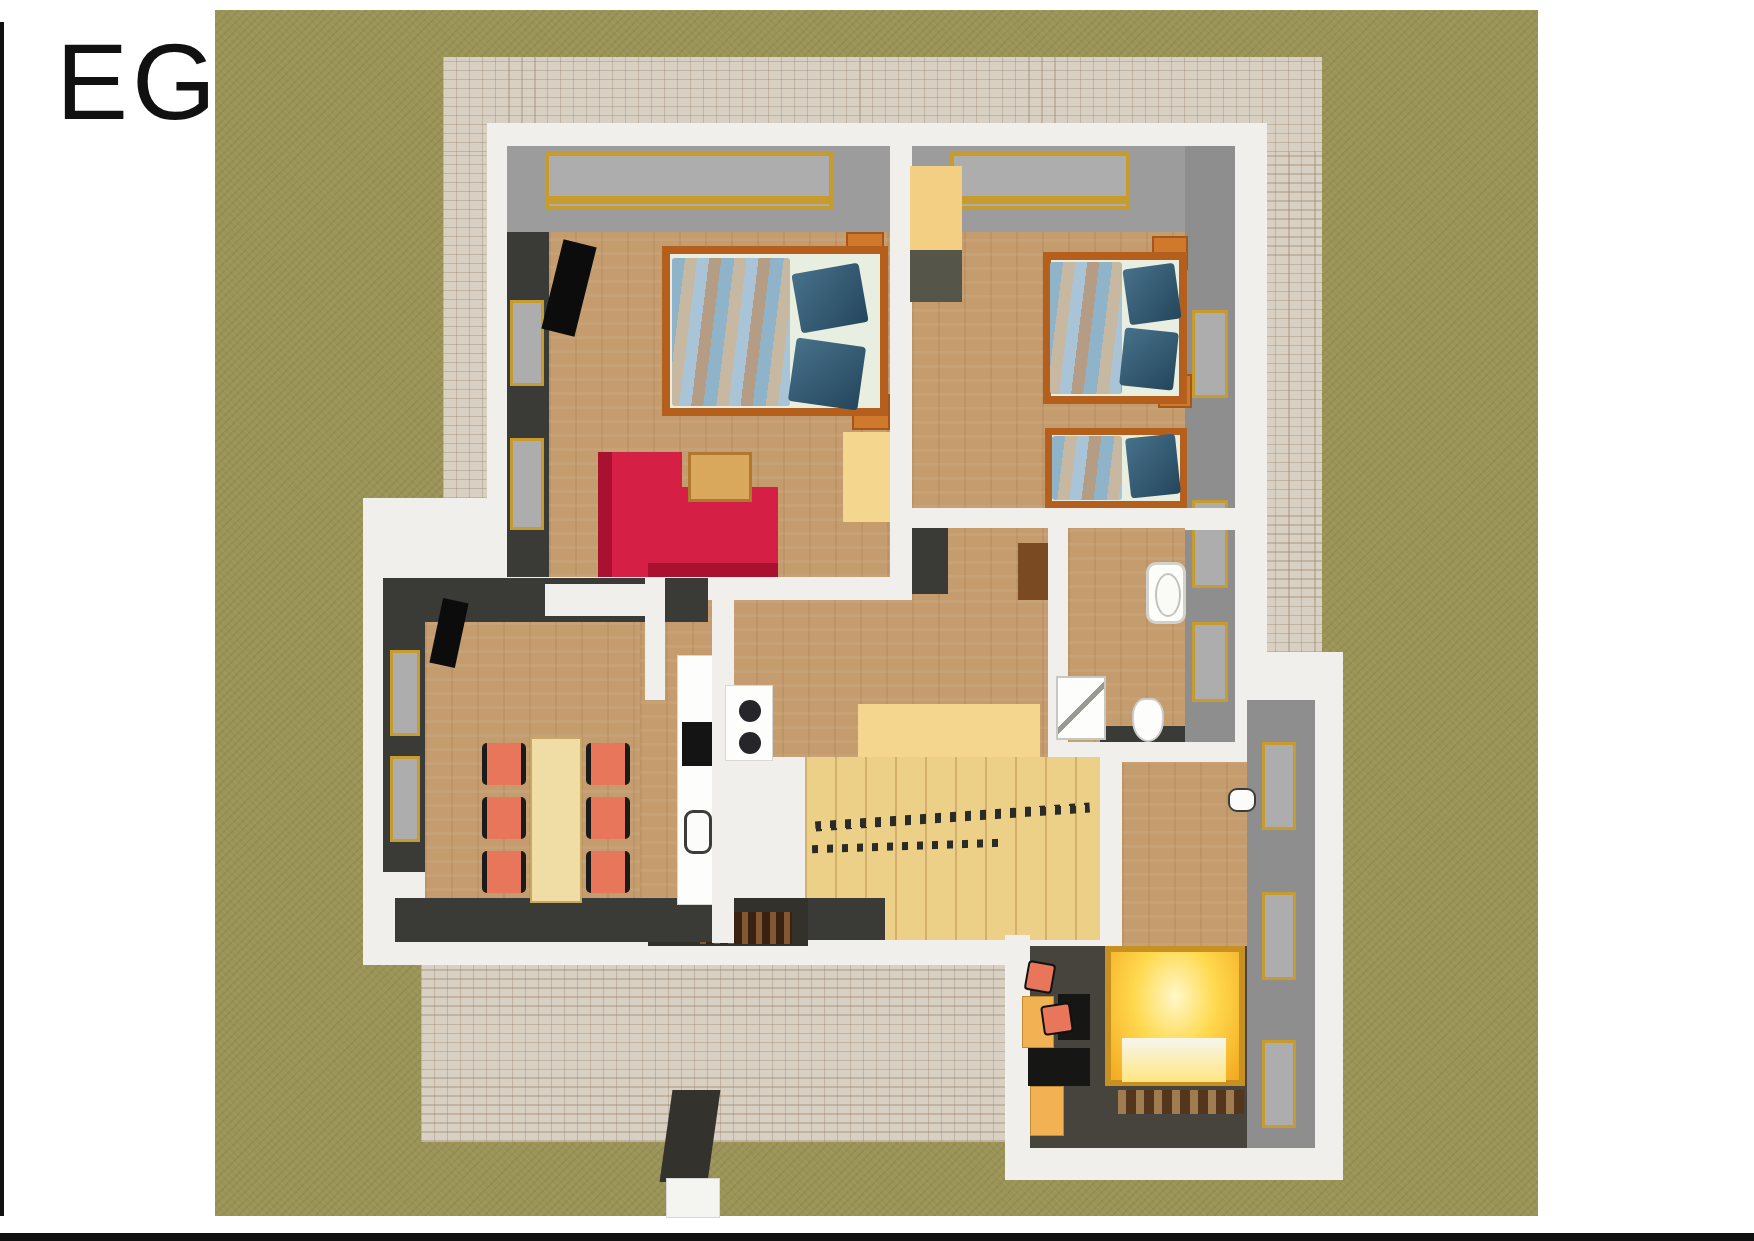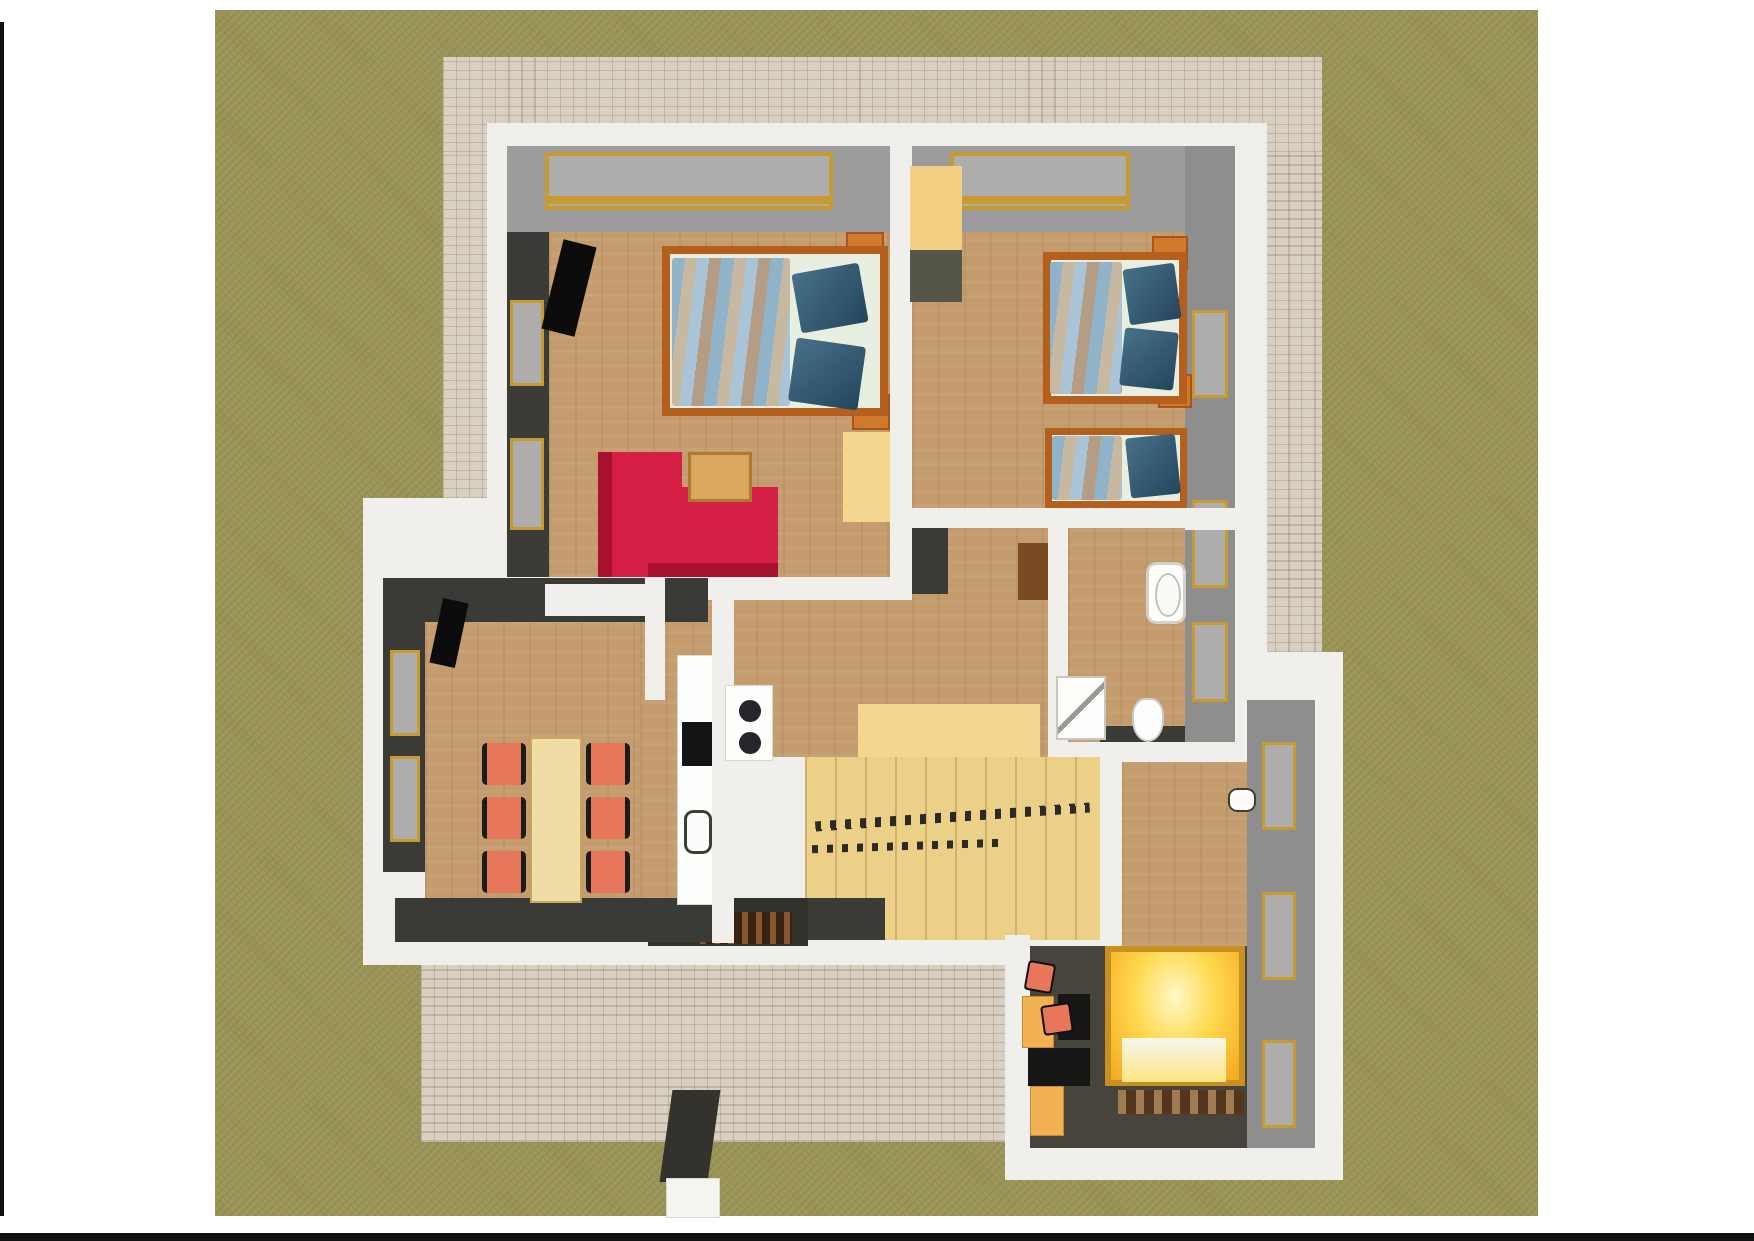--- a/index.html
+++ b/index.html
@@ -206,13 +206,14 @@
 
   <div class="a chairD" style="left:1026px;top:962px;width:28px;height:30px;transform:rotate(10deg);"></div>
   <div class="a cab" style="left:1022px;top:996px;width:32px;height:52px;"></div>
   <div class="a blackitem" style="left:1058px;top:994px;width:32px;height:46px;"></div>
   <div class="a chairD" style="left:1042px;top:1004px;width:30px;height:30px;transform:rotate(-8deg);"></div>
   <div class="a blackitem" style="left:1028px;top:1048px;width:62px;height:38px;"></div>
   <div class="a cab" style="left:1030px;top:1086px;width:34px;height:50px;"></div>
 
   <div class="a frame-left"></div>
   <div class="a frame-bottom"></div>
+  <div class="a floor-label">EG</div>
 </div>
 
 </body></html>

